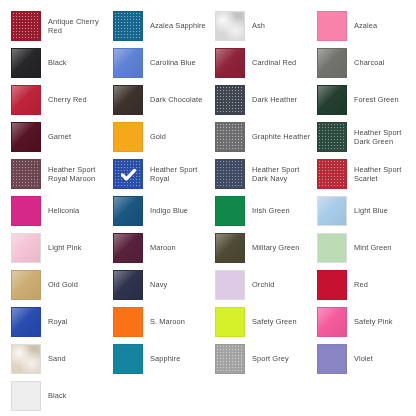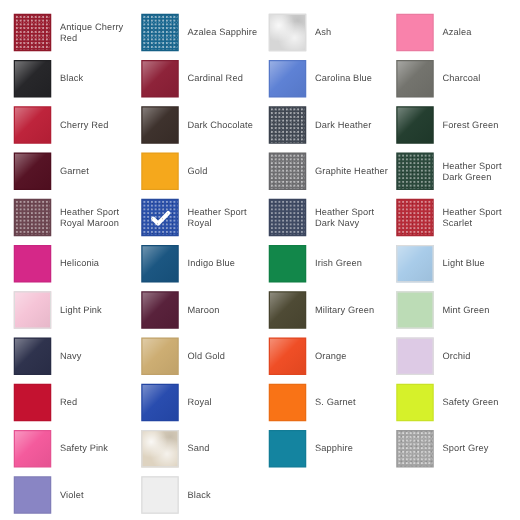--- a/index.html
+++ b/index.html
@@ -123,26 +123,26 @@
     </div>
     <div class="swatch-item">
       <div class="swatch-chip " style="background-color: rgb(249, 130, 171);"></div>
       <div class="swatch-label">Azalea</div>
     </div>
     <div class="swatch-item">
       <div class="swatch-chip tex-soft" style="background-color: rgb(35, 35, 38);"></div>
       <div class="swatch-label">Black</div>
     </div>
     <div class="swatch-item">
+      <div class="swatch-chip tex-soft" style="background-color: rgb(91, 127, 212);"></div>
+      <div class="swatch-label">Carolina Blue</div>
+    </div>
+    <div class="swatch-item">
       <div class="swatch-chip tex-soft" style="background-color: rgb(140, 31, 54);"></div>
       <div class="swatch-label">Cardinal Red</div>
-    </div>
-    <div class="swatch-item">
-      <div class="swatch-chip tex-soft" style="background-color: rgb(91, 127, 212);"></div>
-      <div class="swatch-label">Carolina Blue</div>
     </div>
     <div class="swatch-item">
       <div class="swatch-chip tex-soft" style="background-color: rgb(113, 113, 107);"></div>
       <div class="swatch-label">Charcoal</div>
     </div>
     <div class="swatch-item">
       <div class="swatch-chip tex-soft" style="background-color: rgb(189, 32, 56);"></div>
       <div class="swatch-label">Cherry Red</div>
     </div>
     <div class="swatch-item">
@@ -221,46 +221,42 @@
     </div>
     <div class="swatch-item">
       <div class="swatch-chip tex-soft" style="background-color: rgb(75, 71, 49);"></div>
       <div class="swatch-label">Military Green</div>
     </div>
     <div class="swatch-item">
       <div class="swatch-chip has-border" style="background-color: rgb(188, 220, 182);"></div>
       <div class="swatch-label">Mint Green</div>
     </div>
     <div class="swatch-item">
+      <div class="swatch-chip tex-soft" style="background-color: rgb(204, 172, 112);"></div>
+      <div class="swatch-label">Old Gold</div>
+    </div>
+    <div class="swatch-item">
       <div class="swatch-chip tex-soft" style="background-color: rgb(43, 47, 74);"></div>
       <div class="swatch-label">Navy</div>
     </div>
     <div class="swatch-item">
-      <div class="swatch-chip tex-soft" style="background-color: rgb(204, 172, 112);"></div>
-      <div class="swatch-label">Old Gold</div>
-    </div>
-    <div class="swatch-item">
-      <div class="swatch-chip tex-soft" style="background-color: rgb(239, 75, 34);"></div>
-      <div class="swatch-label">Orange</div>
-    </div>
-    <div class="swatch-item">
       <div class="swatch-chip has-border" style="background-color: rgb(221, 202, 229);"></div>
       <div class="swatch-label">Orchid</div>
     </div>
     <div class="swatch-item">
       <div class="swatch-chip " style="background-color: rgb(196, 18, 48);"></div>
       <div class="swatch-label">Red</div>
     </div>
     <div class="swatch-item">
       <div class="swatch-chip tex-soft" style="background-color: rgb(37, 73, 173);"></div>
       <div class="swatch-label">Royal</div>
     </div>
     <div class="swatch-item">
       <div class="swatch-chip " style="background-color: rgb(249, 115, 22);"></div>
-      <div class="swatch-label">S. Garnet</div>
+      <div class="swatch-label">S. Maroon</div>
     </div>
     <div class="swatch-item">
       <div class="swatch-chip " style="background-color: rgb(214, 241, 42);"></div>
       <div class="swatch-label">Safety Green</div>
     </div>
     <div class="swatch-item">
       <div class="swatch-chip tex-soft" style="background-color: rgb(244, 88, 155);"></div>
       <div class="swatch-label">Safety Pink</div>
     </div>
     <div class="swatch-item">

